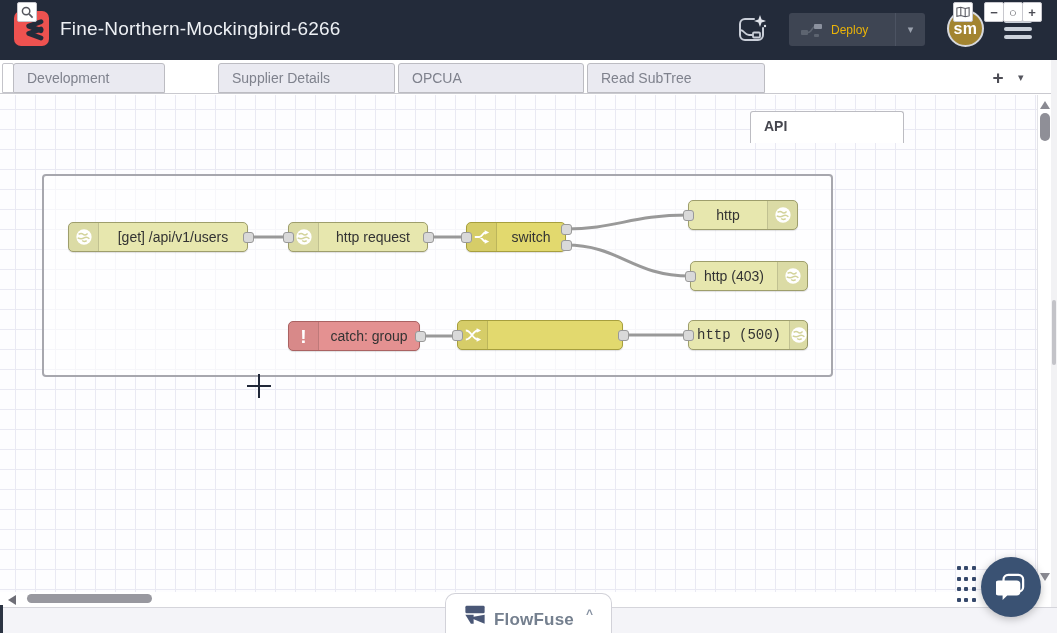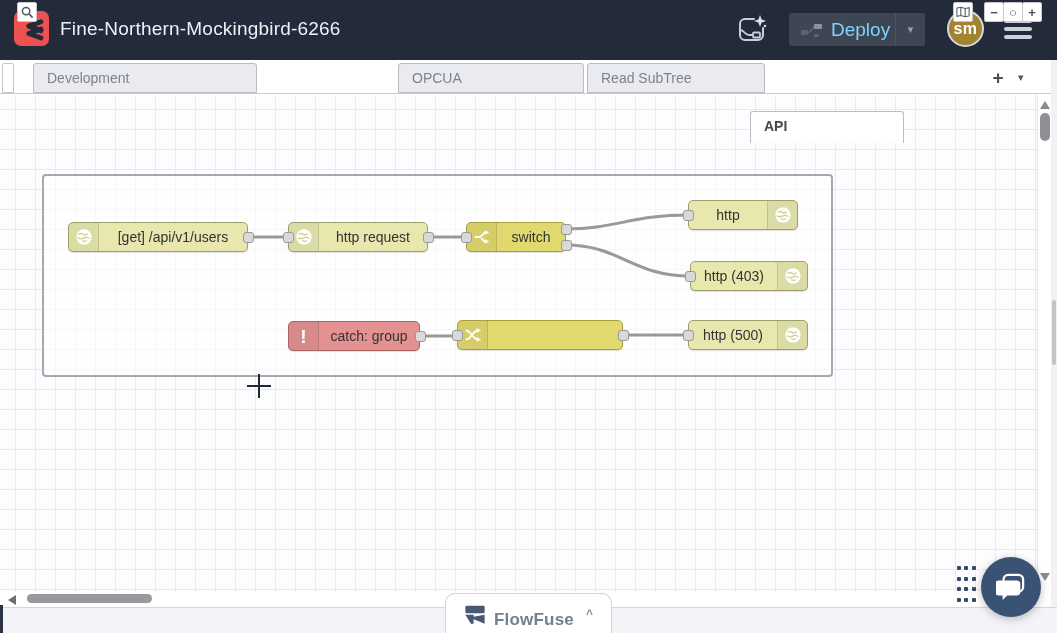--- a/index.html
+++ b/index.html
@@ -10,41 +10,41 @@
   
   .header { position:absolute; left:0; top:0; width:1057px; height:68px;
     background:#232b3a; border-bottom:3px solid #c4353d; display:flex; align-items:center; }
   .logo { position:absolute; left:14px; top:11px; width:35px; height:35px;
     background:#ee5250; border-radius:7px; display:flex; align-items:center; justify-content:center; }
   .app-title { position:absolute; left:60px; top:0; height:57px; display:flex; align-items:center;
     color:#edf0f4; font-size:19px; letter-spacing:.2px; }
   .ai-icon-btn { position:absolute; left:734px; top:12px; width:36px; height:36px; cursor:pointer; }
   .deploy-btn { position:absolute; left:789px; top:13px; height:33px; width:136px;
     background:#3e4553; border-radius:3px; display:flex; align-items:center; padding:0 0 0 12px; }
-  .deploy-label { color:#7dd3fc; font-size:19px; margin-left:8px; flex:1; }
+  .deploy-label { color:#eab308; font-size:12px; margin-left:8px; flex:1; }
   .deploy-caret { width:30px; height:33px; border-left:1px solid #4c5362; display:flex;
     align-items:center; justify-content:center; color:#9aa1ae; font-size:11px; }
   .avatar { position:absolute; left:947px; top:10px; width:37px; height:37px; border-radius:50%;
     background:#a28430; border:2px solid #d6d8dd; color:#fff; font-size:16px; font-weight:bold;
     display:flex; align-items:center; justify-content:center; letter-spacing:.5px; }
   .hamburger { position:absolute; left:1004px; top:19px; width:28px; height:20px;
     display:flex; flex-direction:column; justify-content:space-between; cursor:pointer; }
   .hamburger span { display:block; height:4px; border-radius:2px; background:#ccd2db; }
 
   
   .tabbar { position:absolute; left:0; top:60px; width:1057px; height:35px; background:#fff; }
   .tabbar-border { position:absolute; left:0; top:33px; width:1057px; height:1px; background:#c9c9cf; }
   .tab { position:absolute; top:3px; height:30px; background:#eaeaf1; border:1px solid #bcbcc2;
     border-radius:3px 3px 0 0; color:#7f828d; font-size:14px; line-height:28px;
     padding-left:13px; overflow:hidden; white-space:nowrap; cursor:pointer; }
   .tab.active { background:#fff; color:#45464e; font-weight:bold; height:32px;
     border-bottom:none; z-index:3; }
   .tab-spacer { position:absolute; left:2px; top:3px; width:12px; height:30px;
     background:#fff; border:1px solid #c4c4ca; border-radius:2px 2px 0 0; }
-  .tab-dev  { left:33px;  width:224px; }
+  .tab-dev  { left:13px;  width:152px; }
   .tab-sup  { left:218px; width:177px; }
   .tab-opc  { left:398px; width:186px; }
   .tab-read { left:587px; width:178px; }
   .tab-api  { left:750px; width:154px;margin-top:48px; }
   .tab-add { position:absolute; left:986px; top:6px; width:24px; height:24px; text-align:center;
     color:#4d4d55; font-size:19px; font-weight:bold; line-height:24px; cursor:pointer; }
   .tab-menu-caret { position:absolute; left:1018px; top:11px; color:#55565e; font-size:11px; cursor:pointer; }
 
   
   .canvas { position:absolute; left:0; top:95px; width:1037px; height:497px;
@@ -67,21 +67,21 @@
   .n-pale   { background:#e7e7ae; border:1px solid #9e9e6c; }
   .n-yellow { background:#e2d96e; border:1px solid #a79f3e; }
   .n-red    { background:#e49191; border:1px solid #aa6262; }
   .nd-get    { left:68px;  top:127px; width:180px;justify-content:space-between; }
   .nd-req    { left:288px; top:127px; width:140px; }
   .nd-switch { left:466px; top:127px; width:100px; }
   .nd-http   { left:688px; top:105px; width:110px; }
   .nd-403    { left:690px; top:166px; width:118px; }
   .nd-catch  { left:288px; top:226px; width:132px; }
   .nd-set    { left:457px; top:225px; width:166px; }
-  .nd-500    { left:688px; top:225px; width:120px; }
+  .nd-500    { left:688px; top:225px; width:120px;font-family:Liberation Mono, monospace; }
   .excl { color:#fff; font-weight:bold; font-size:19px; line-height:1; }
 
   .port { position:absolute; width:11px; height:11px; background:#d9d9d9;
     border:1px solid #999; border-radius:3px; cursor:crosshair; }
 
   .cursor-cross { position:absolute; left:247px; top:279px; width:24px; height:24px; pointer-events:none; }
   .cursor-cross:before { content:""; position:absolute; left:0; top:11px; width:24px; height:2px; background:#202738; }
   .cursor-cross:after  { content:""; position:absolute; left:11px; top:0; width:2px; height:24px; background:#202738; }
 
   
@@ -169,20 +169,21 @@
       <span></span>
         <span></span>
         <span></span>
     </div>
   </div>
 
   <div class="tabbar">
     <div class="tabbar-border"></div>
     <div class="tab-spacer"></div>
     <div class="tab tab-dev">Development</div>
+    <div class="tab tab-sup">Supplier Details</div>
     <div class="tab tab-opc">OPCUA</div>
     <div class="tab tab-read">Read SubTree</div>
     <div class="tab tab-api active">API</div>
     <div class="tab-add">+</div>
     <div class="tab-menu-caret">▾</div>
   </div>
 
   <div class="canvas">
     <div class="group-box"></div>
 

